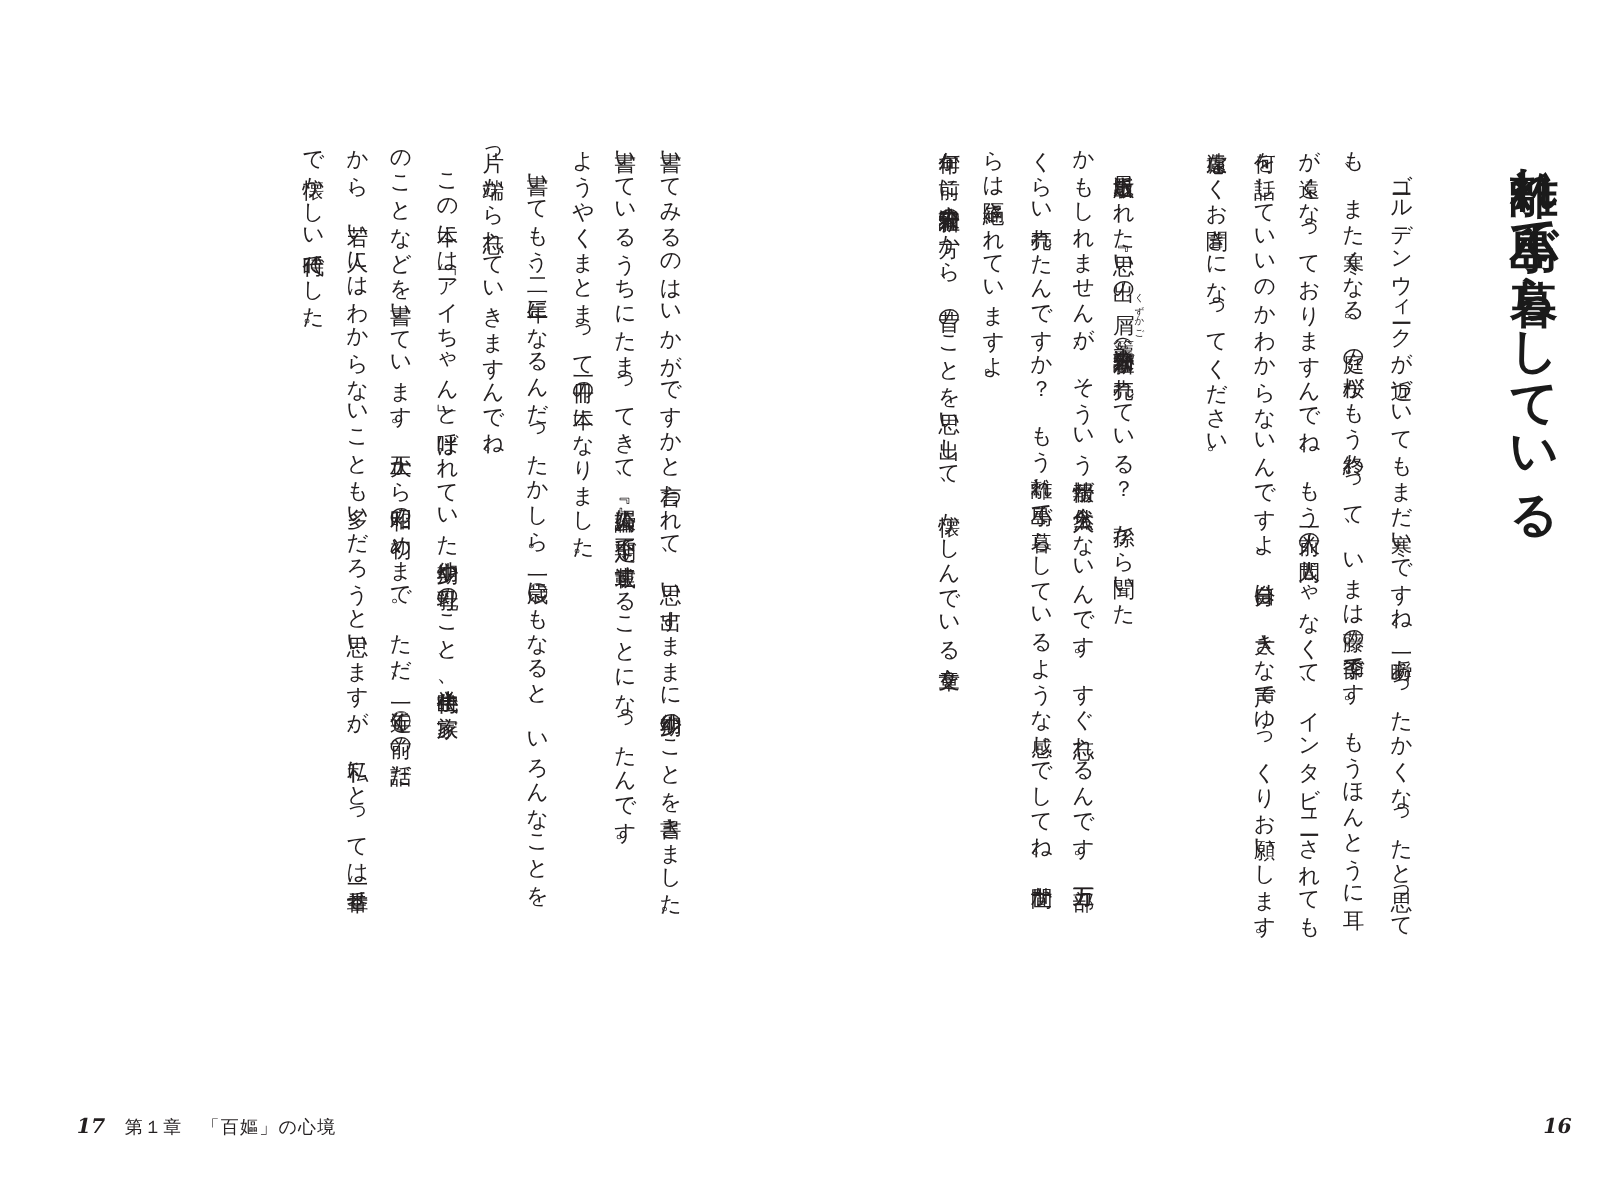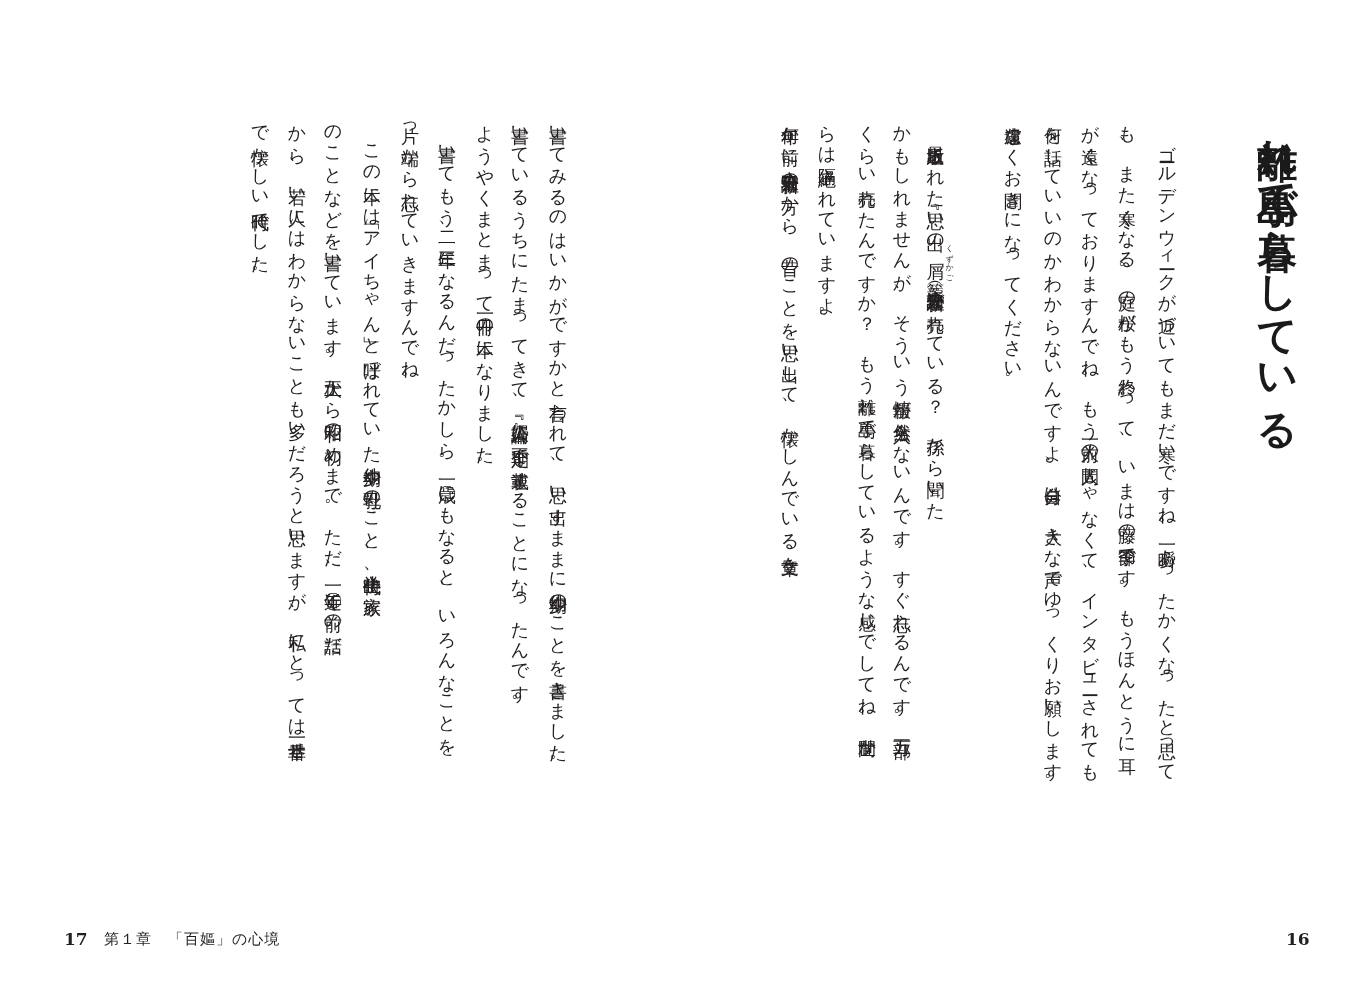--- a/index.html
+++ b/index.html
@@ -11,21 +11,21 @@
     letter-spacing: 0px; color: #1a1a1a;
   }
   .col {
     position: absolute; top: 113px; height: 760px; width: 26px;
     writing-mode: vertical-rl; font-size: 18px; line-height: 26px;
     letter-spacing: 0.7px; white-space: nowrap; color: #231f20;
   }
   .indent { padding-top: 18.7px; }
   ruby rt { font-size: 8px; }
   .folio {
-    position: absolute; top: 929px; font-size: 17px; font-weight: bold;
+    position: absolute; top: 929px; font-size: 17px; font-style: italic; font-weight: bold;
     font-family: "DejaVu Serif", "Liberation Serif", serif; color: #231f20;
   }
   .running-head {
     position: absolute; top: 930px; left: 104px; font-size: 15px; color: #231f20; letter-spacing: 1px;
   }
 </style>
 </head>
 <body>
 
 <div class="spread">

